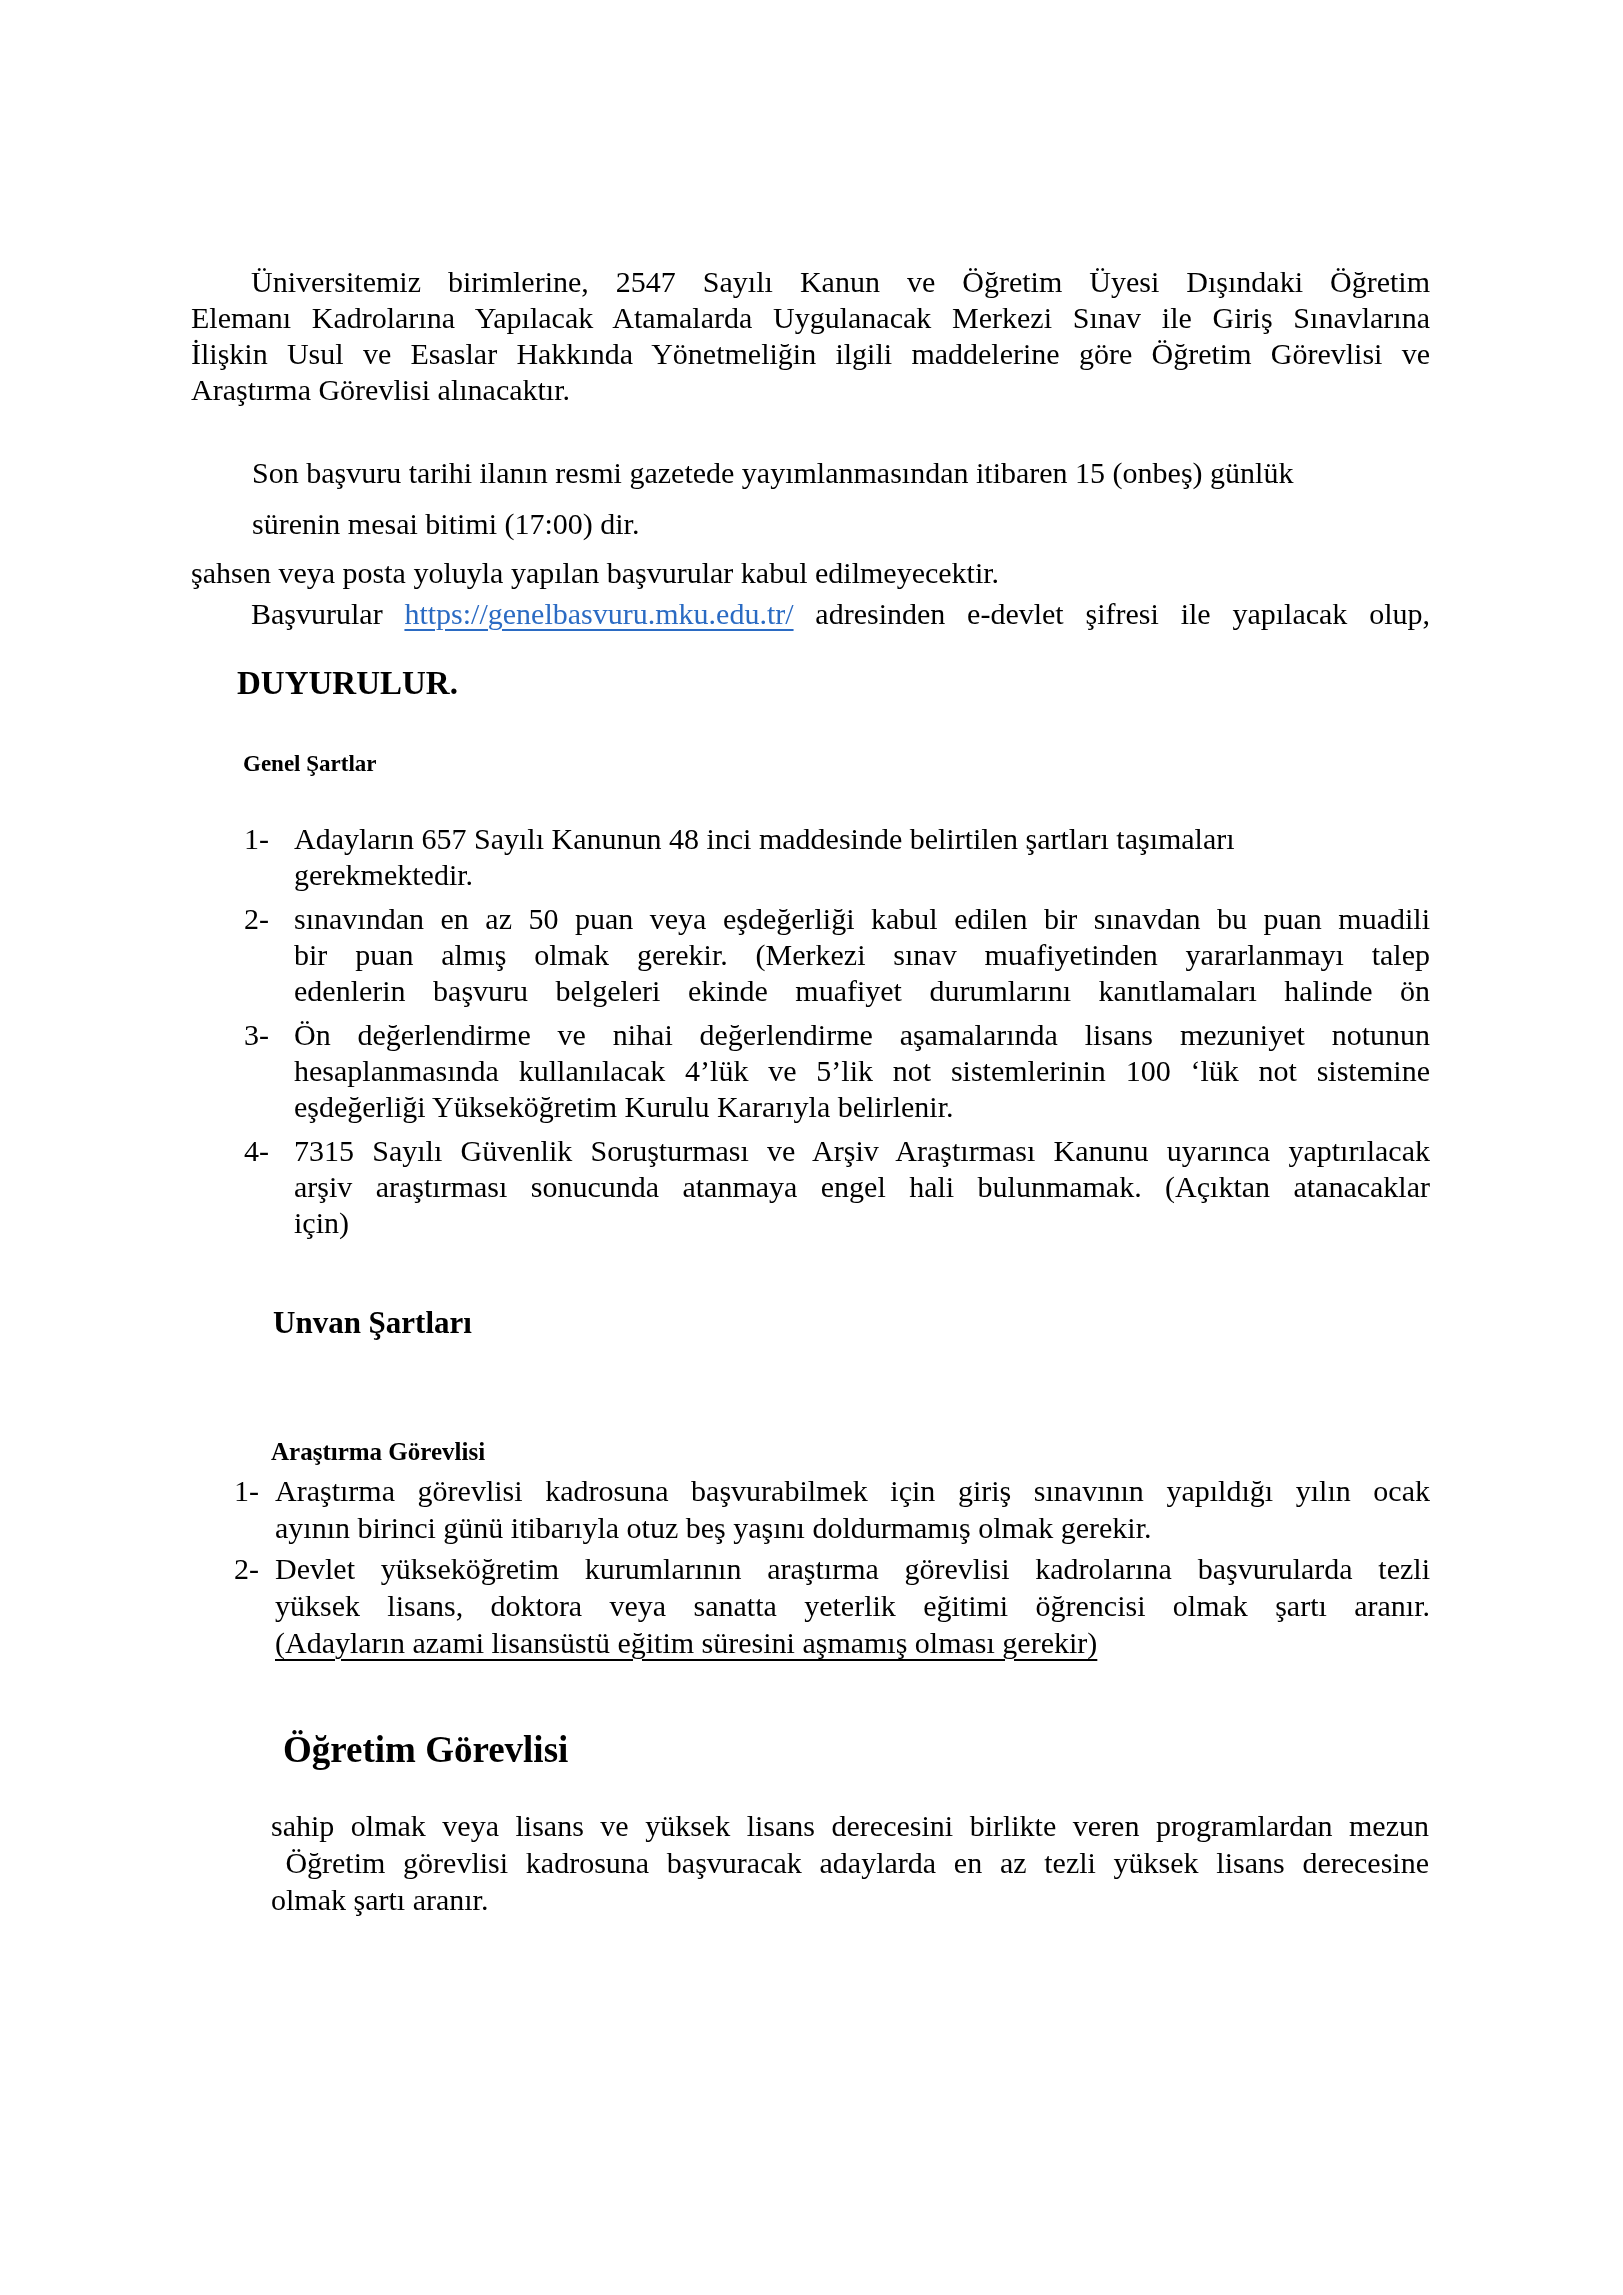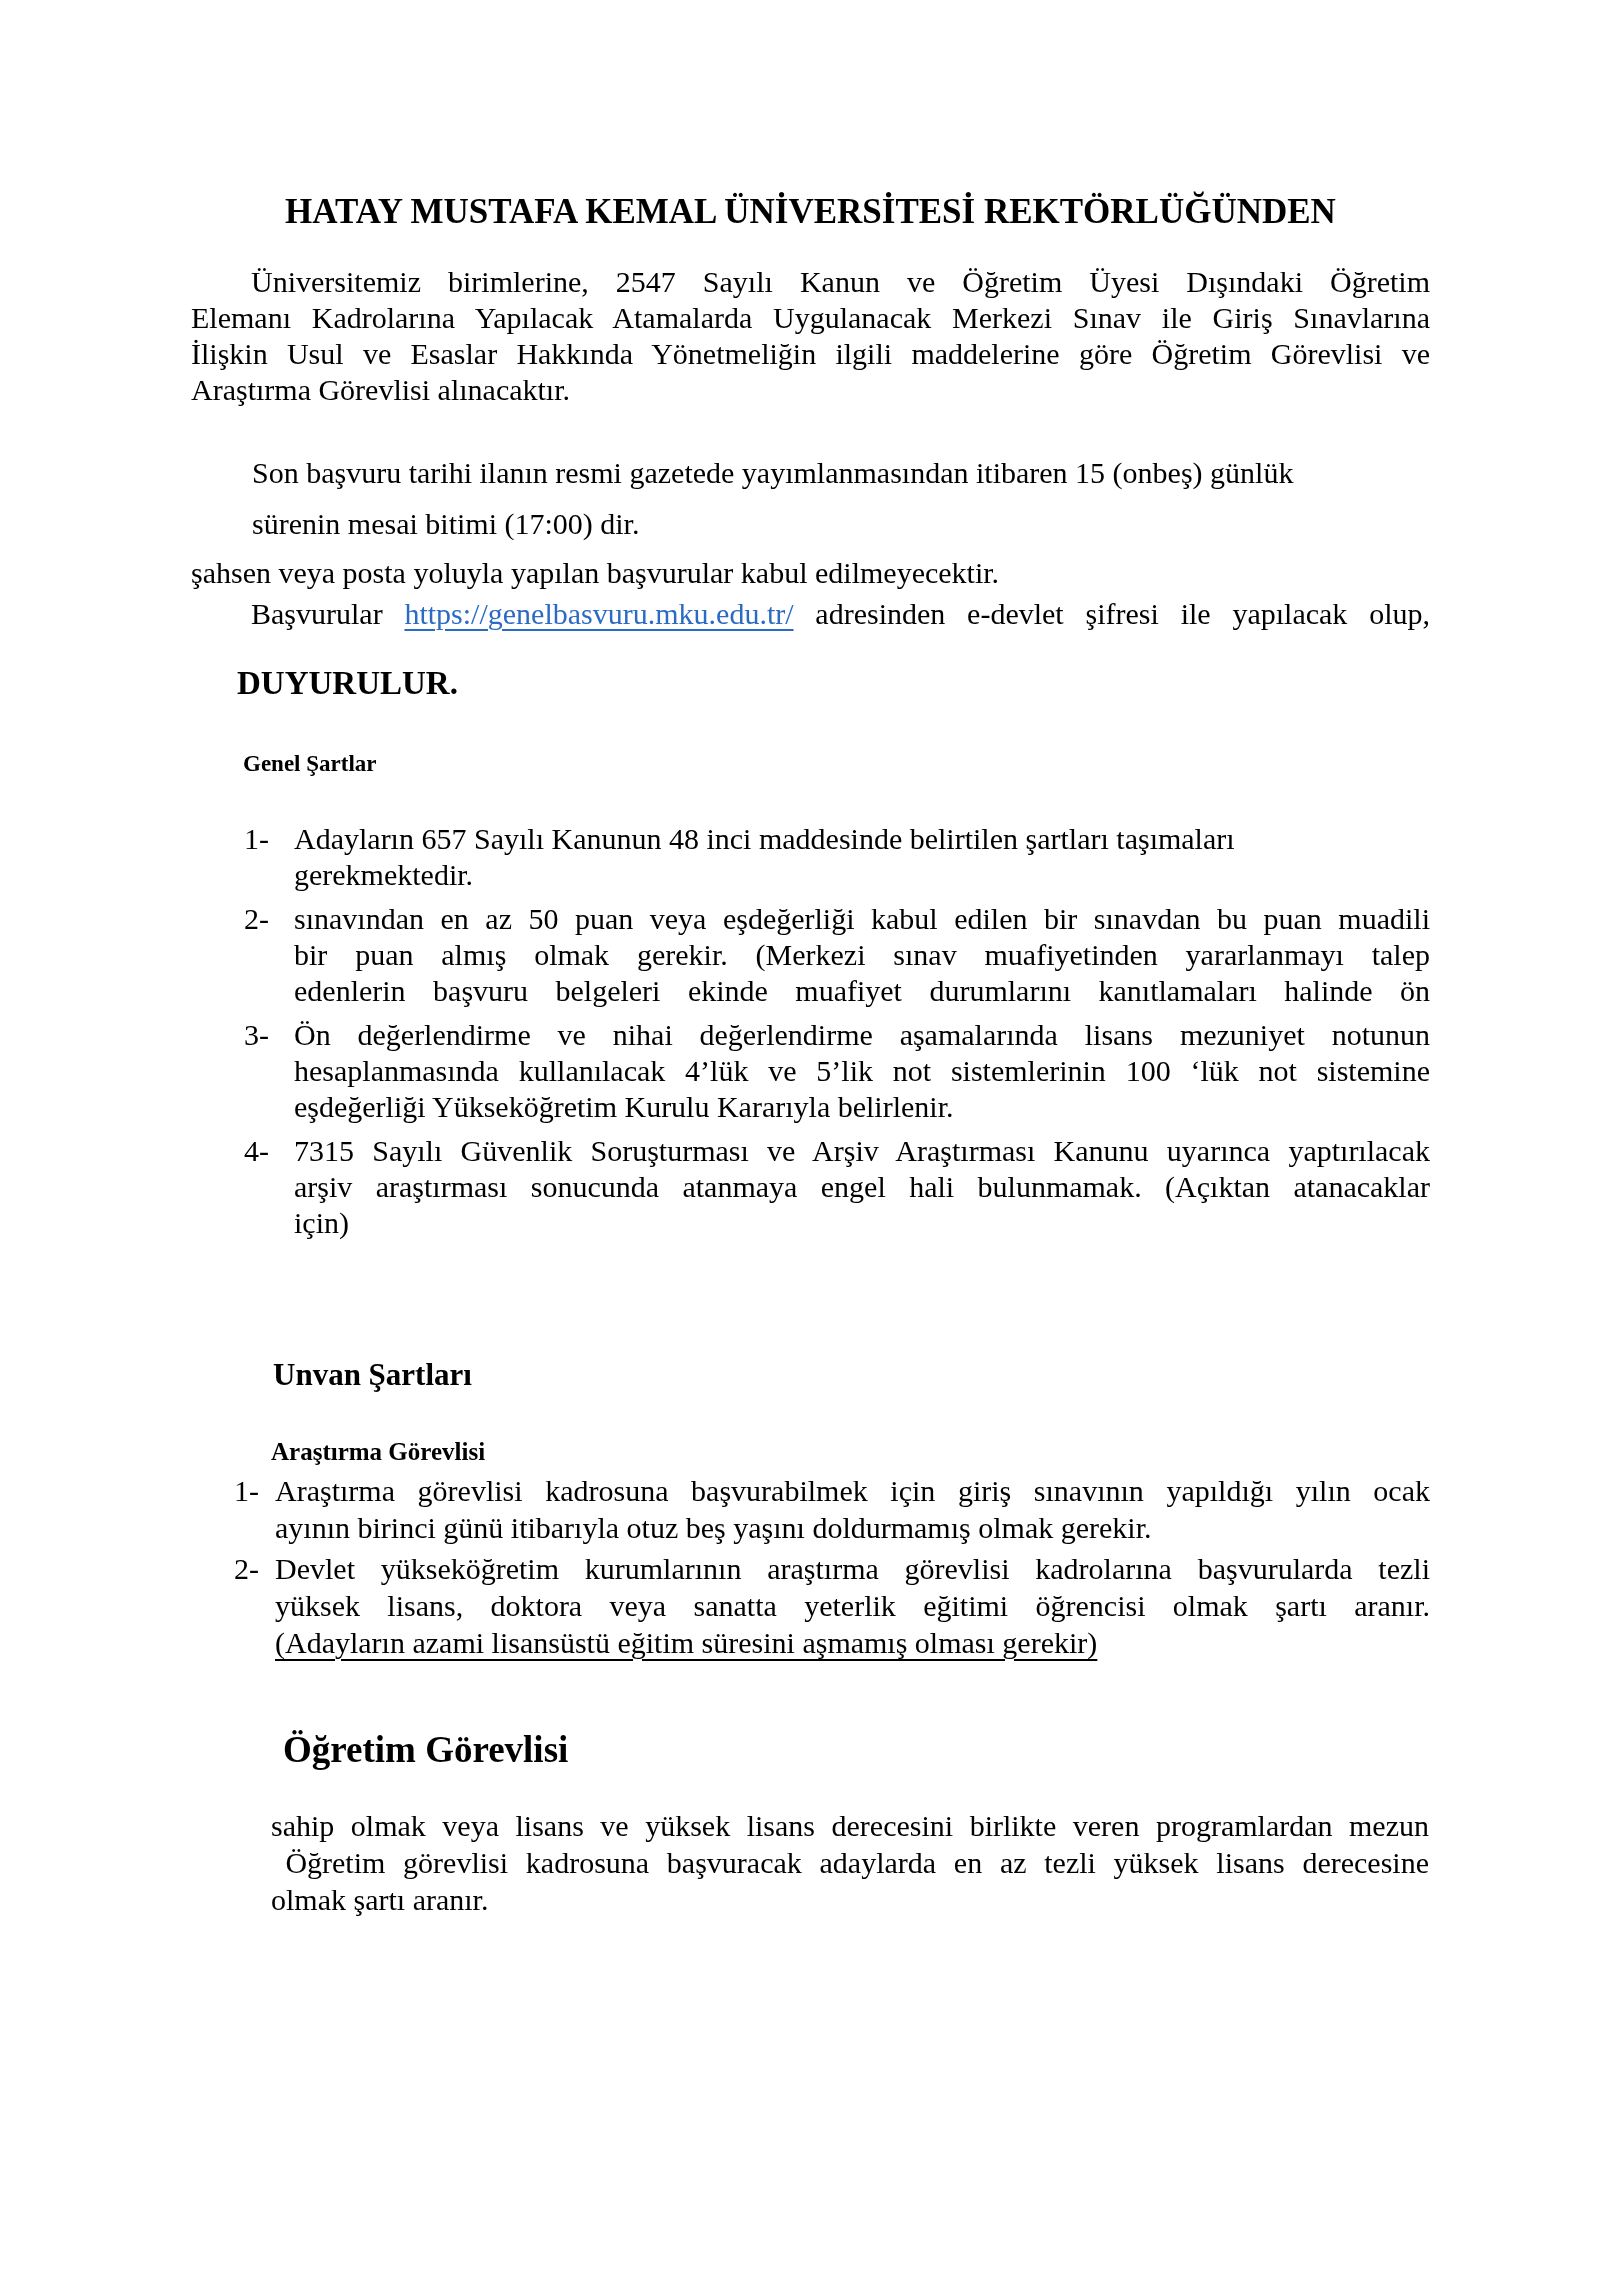--- a/index.html
+++ b/index.html
@@ -42,41 +42,40 @@
     text-decoration-thickness: 2px;
     text-underline-offset: 4.6px;
     cursor: pointer;
   }
   .intro       { top: 264px;  left: 0;    width: 1239px; }
   .deadline    { top: 447px;  left: 61px; line-height: 51px; }
   .application { top: 552px;  left: 0;    width: 1239px; line-height: 41px; }
   .announce    { top: 664px; left: 46px; font-size: 33px; font-weight: bold; line-height: 38px; }
   .gheading    { top: 745px; left: 52px; font-size: 23px; font-weight: bold; line-height: 37px; }
   .glist       { top: 821px; left: 0;    width: 1239px; }
-  .uheading    { top: 1356px; left: 82px; font-size: 31px; font-weight: bold; line-height: 37px; }
+  .uheading    { top: 1304px; left: 82px; font-size: 31px; font-weight: bold; line-height: 37px; }
   .aheading    { top: 1433px; left: 80px; font-size: 25px; font-weight: bold; line-height: 37px; }
   .alist       { top: 1472px; left: 0;    width: 1239px; line-height: 37px; }
   .oheading    { top: 1731px; left: 92px; font-size: 37px; font-weight: bold; line-height: 37px; }
   .opara       { top: 1807px; left: 80px; width: 1158px; line-height: 37px; }
 
   .gitem { position: relative; padding-left: 103px; }
   .gitem + .gitem { margin-top: 7.9px; }
   .gnum  { position: absolute; left: 53px; top: 0; }
 
   .aitem { position: relative; padding-left: 84px; }
   .aitem + .aitem { margin-top: 3.9px; }
   .anum  { position: absolute; left: 43px; top: 0; }
 </style>
 </head>
 <body>
 
 <div class="page">
   <div class="content">
 
-    <div class="doc-title">HATAY MUSTAFA KEMAL ÜNİVERSİTESİ REKTÖRLÜĞÜNDEN</div>
 
     <div class="block intro">
       <div class="ln j ind91">Üniversitemiz birimlerine, 2547 Sayılı Kanun ve Öğretim Üyesi Dışındaki Öğretim</div>
       <div class="ln j">Elemanı Kadrolarına Yapılacak Atamalarda Uygulanacak Merkezi Sınav ile Giriş Sınavlarına</div>
       <div class="ln j">İlişkin Usul ve Esaslar Hakkında Yönetmeliğin ilgili maddelerine göre Öğretim Görevlisi ve</div>
       <div class="ln">Araştırma Görevlisi alınacaktır.</div>
     </div>
 
     <div class="block deadline">
       <div class="ln">Son başvuru tarihi ilanın resmi gazetede yayımlanmasından itibaren 15 (onbeş) günlük</div>

